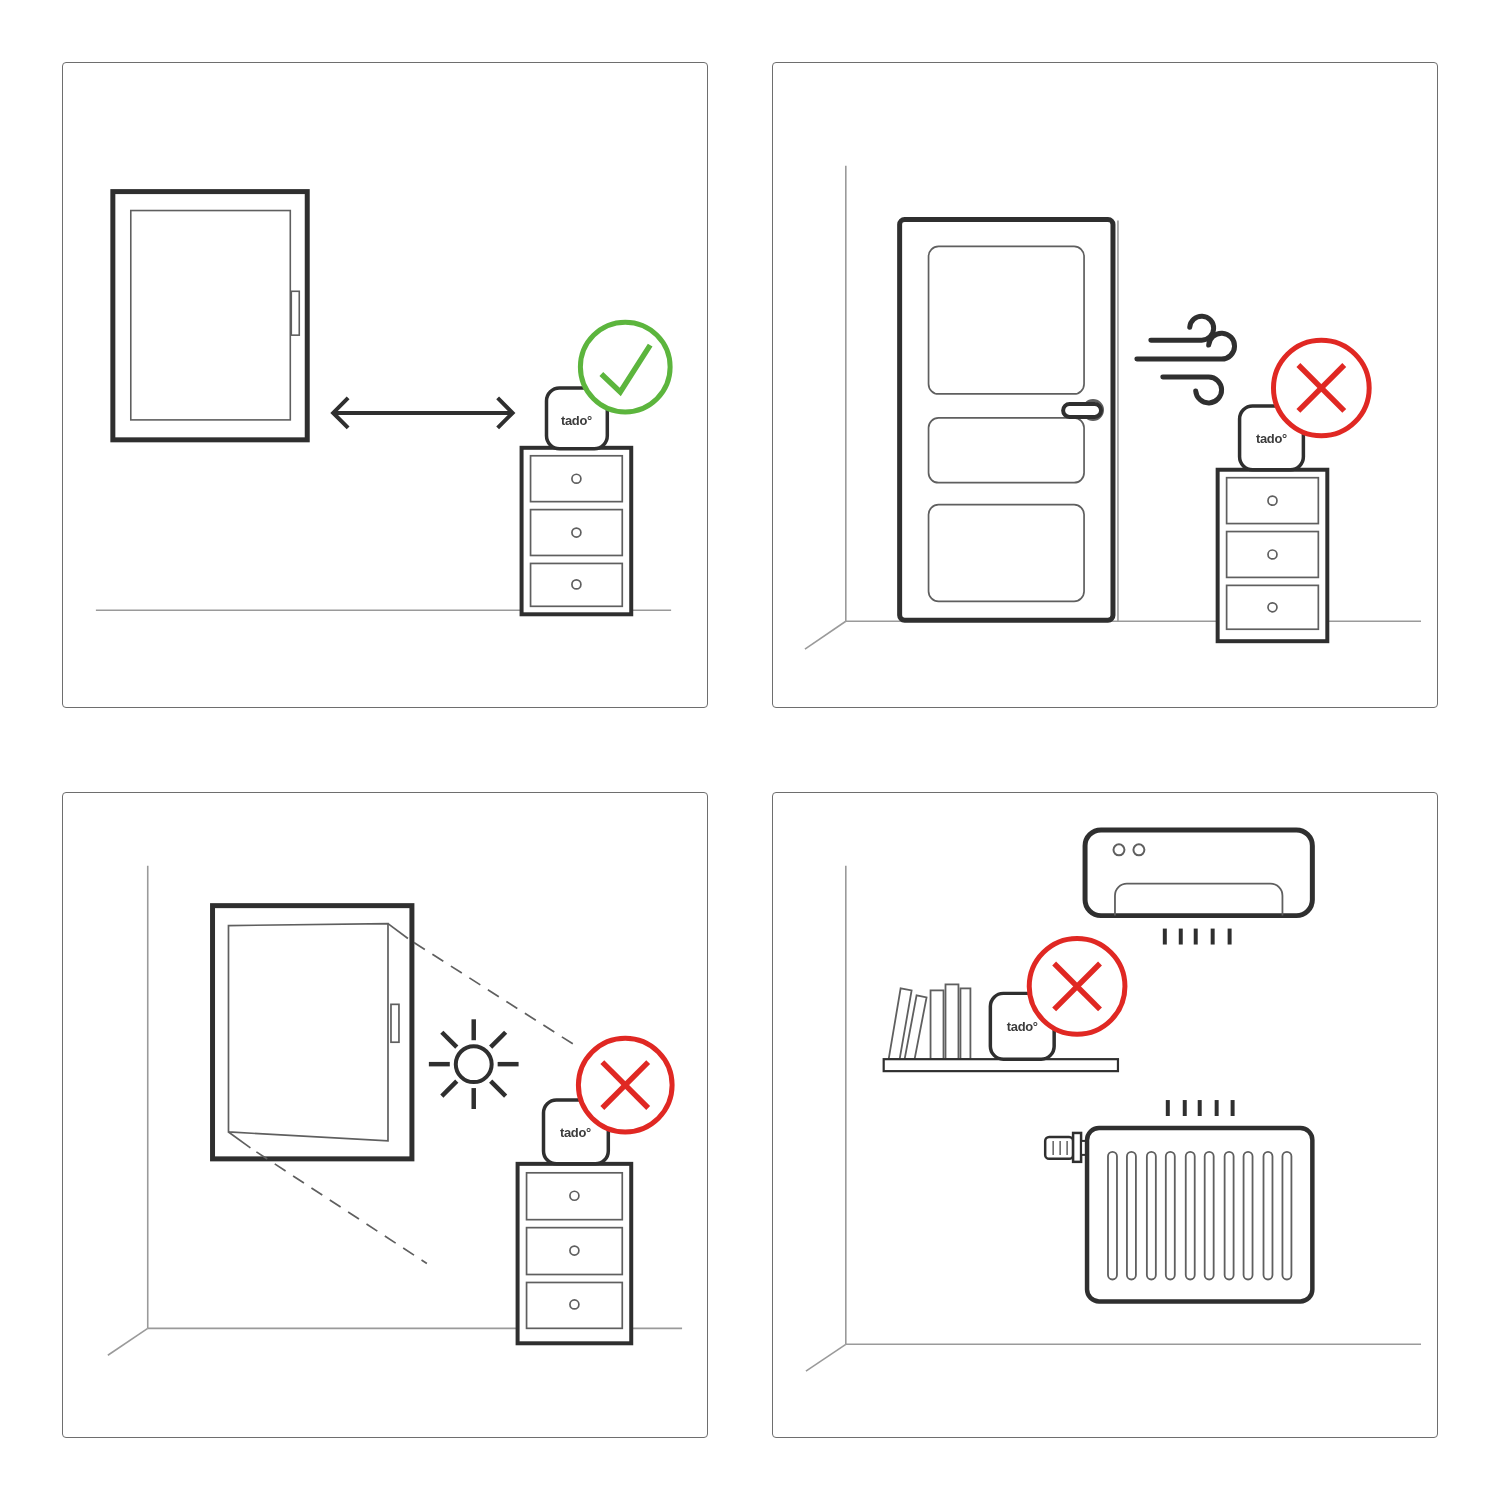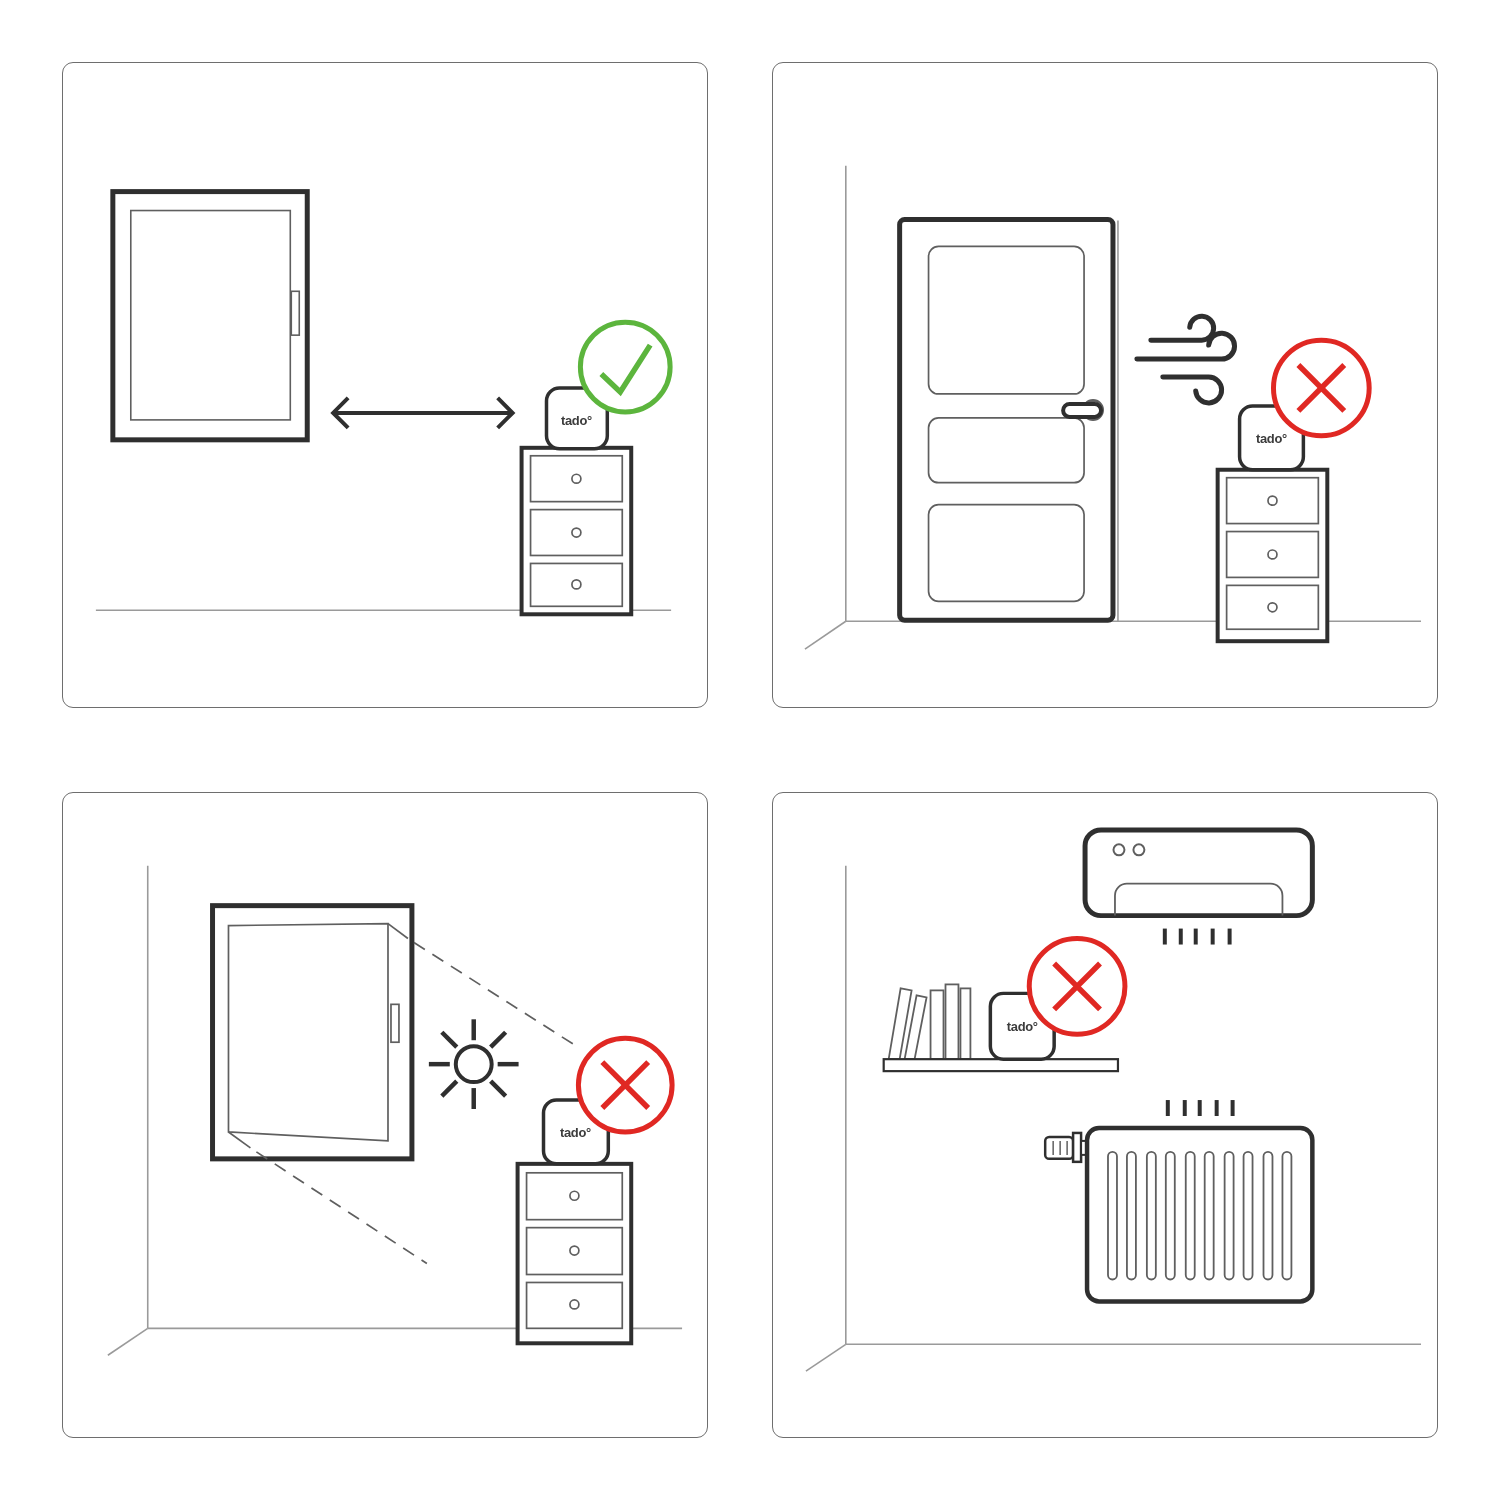--- a/index.html
+++ b/index.html
@@ -2,21 +2,21 @@
 <html style="--background: #ffffff; --line-dark: #2f2f2f; --line-mid: #5f5f5f; --line-light: #9a9a9a; --panel-border: #6e6e6e; --green: #5cb53d; --red: #e02823; --label-text: #3c3c3c;"><head>
 <meta charset="utf-8">
 <style>
   :root{
     --background:#ffffff; --line-dark:#2f2f2f; --line-mid:#5f5f5f; --line-light:#9a9a9a;
     --panel-border:#6e6e6e; --green:#5cb53d; --red:#e02823; --label-text:#3c3c3c;
   }
   *{margin:0;padding:0;box-sizing:border-box}
   html,body{background:var(--background)}
   .canvas{position:relative;width:1500px;height:1500px;background:var(--background);overflow:hidden}
-  .panel{position:absolute;border:1.6px solid var(--panel-border);border-radius:11px;background:var(--background)}
+  .panel{position:absolute;border:1.6px solid var(--panel-border);border-radius:4px;background:var(--background)}
   .panel svg{display:block;width:100%;height:100%}
   .p1{left:62px;top:62px;width:646px;height:646px}
   .p2{left:772px;top:62px;width:666px;height:646px}
   .p3{left:62px;top:792px;width:646px;height:646px}
   .p4{left:772px;top:792px;width:666px;height:646px}
   .s-dark{stroke:var(--line-dark);fill:none}
   .s-mid{stroke:var(--line-mid);fill:none}
   .s-light{stroke:var(--line-light);fill:none}
   .fw{fill:var(--background)}
   .green{stroke:var(--green);fill:none}

